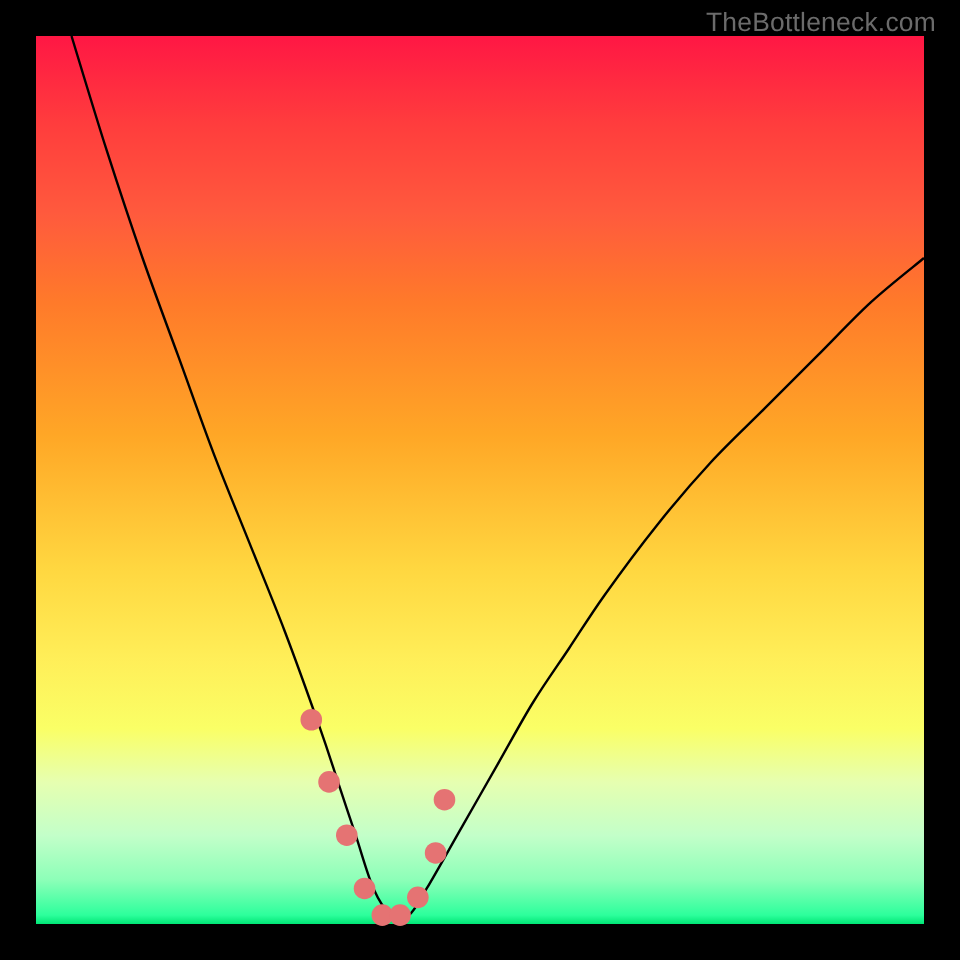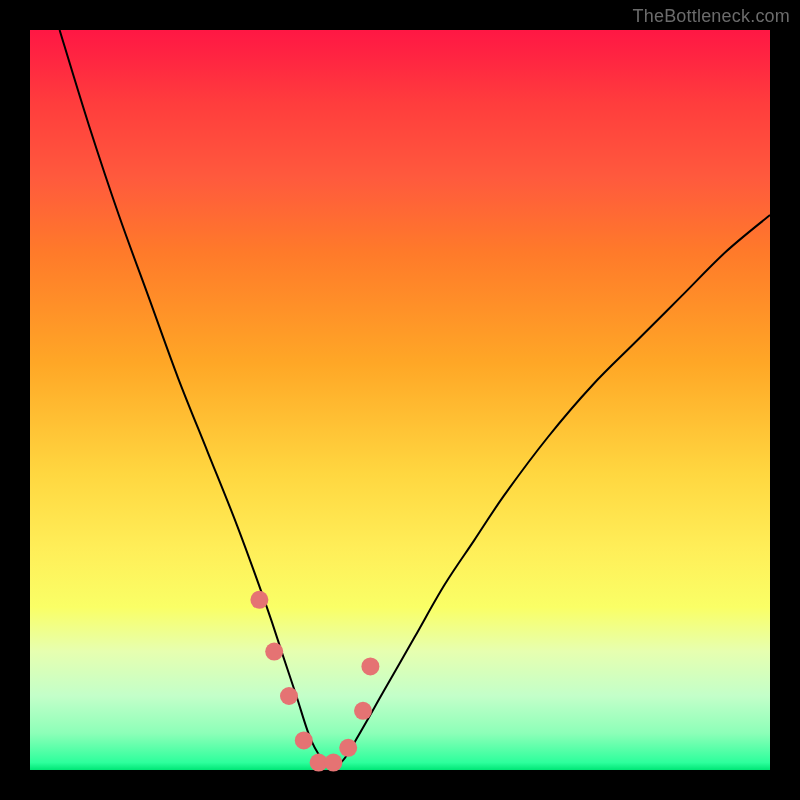--- a/index.html
+++ b/index.html
@@ -36,23 +36,23 @@
       #e6ffb0 84%,
       #c3ffc9 90%,
       #8dffb8 95%,
       #2dff9c 99%,
       #00e676 100%
     );
   }
   .watermark {
     position: absolute;
     top: 6px;
-    right: 10px;
+    right: 20px;
     color: #6b6b6b;
-    font-size: 18px;
+    font-size: 22px;
     letter-spacing: 0.2px;
     font-weight: 500;
     user-select: none;
   }
   svg.curve {
     position: absolute;
     left: 0;
     top: 0;
     width: 740px;
     height: 740px;

